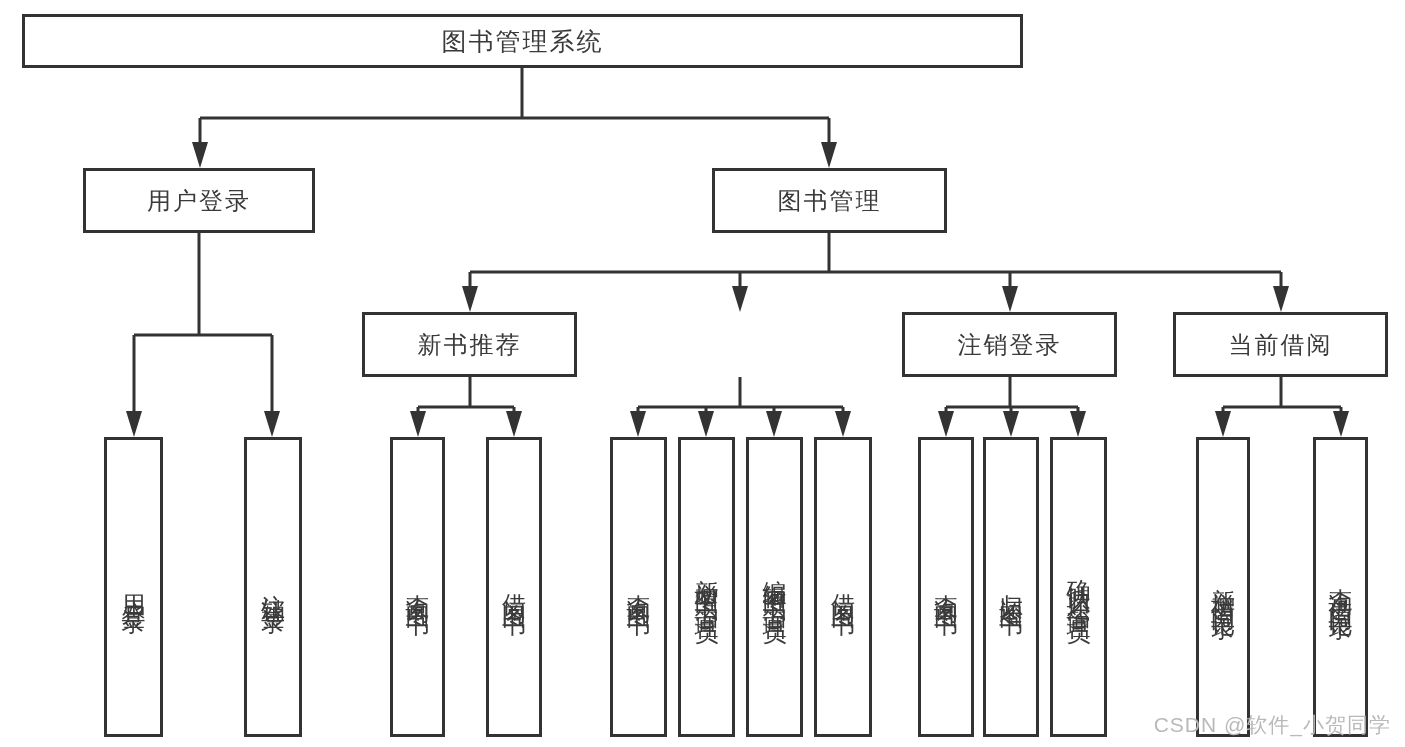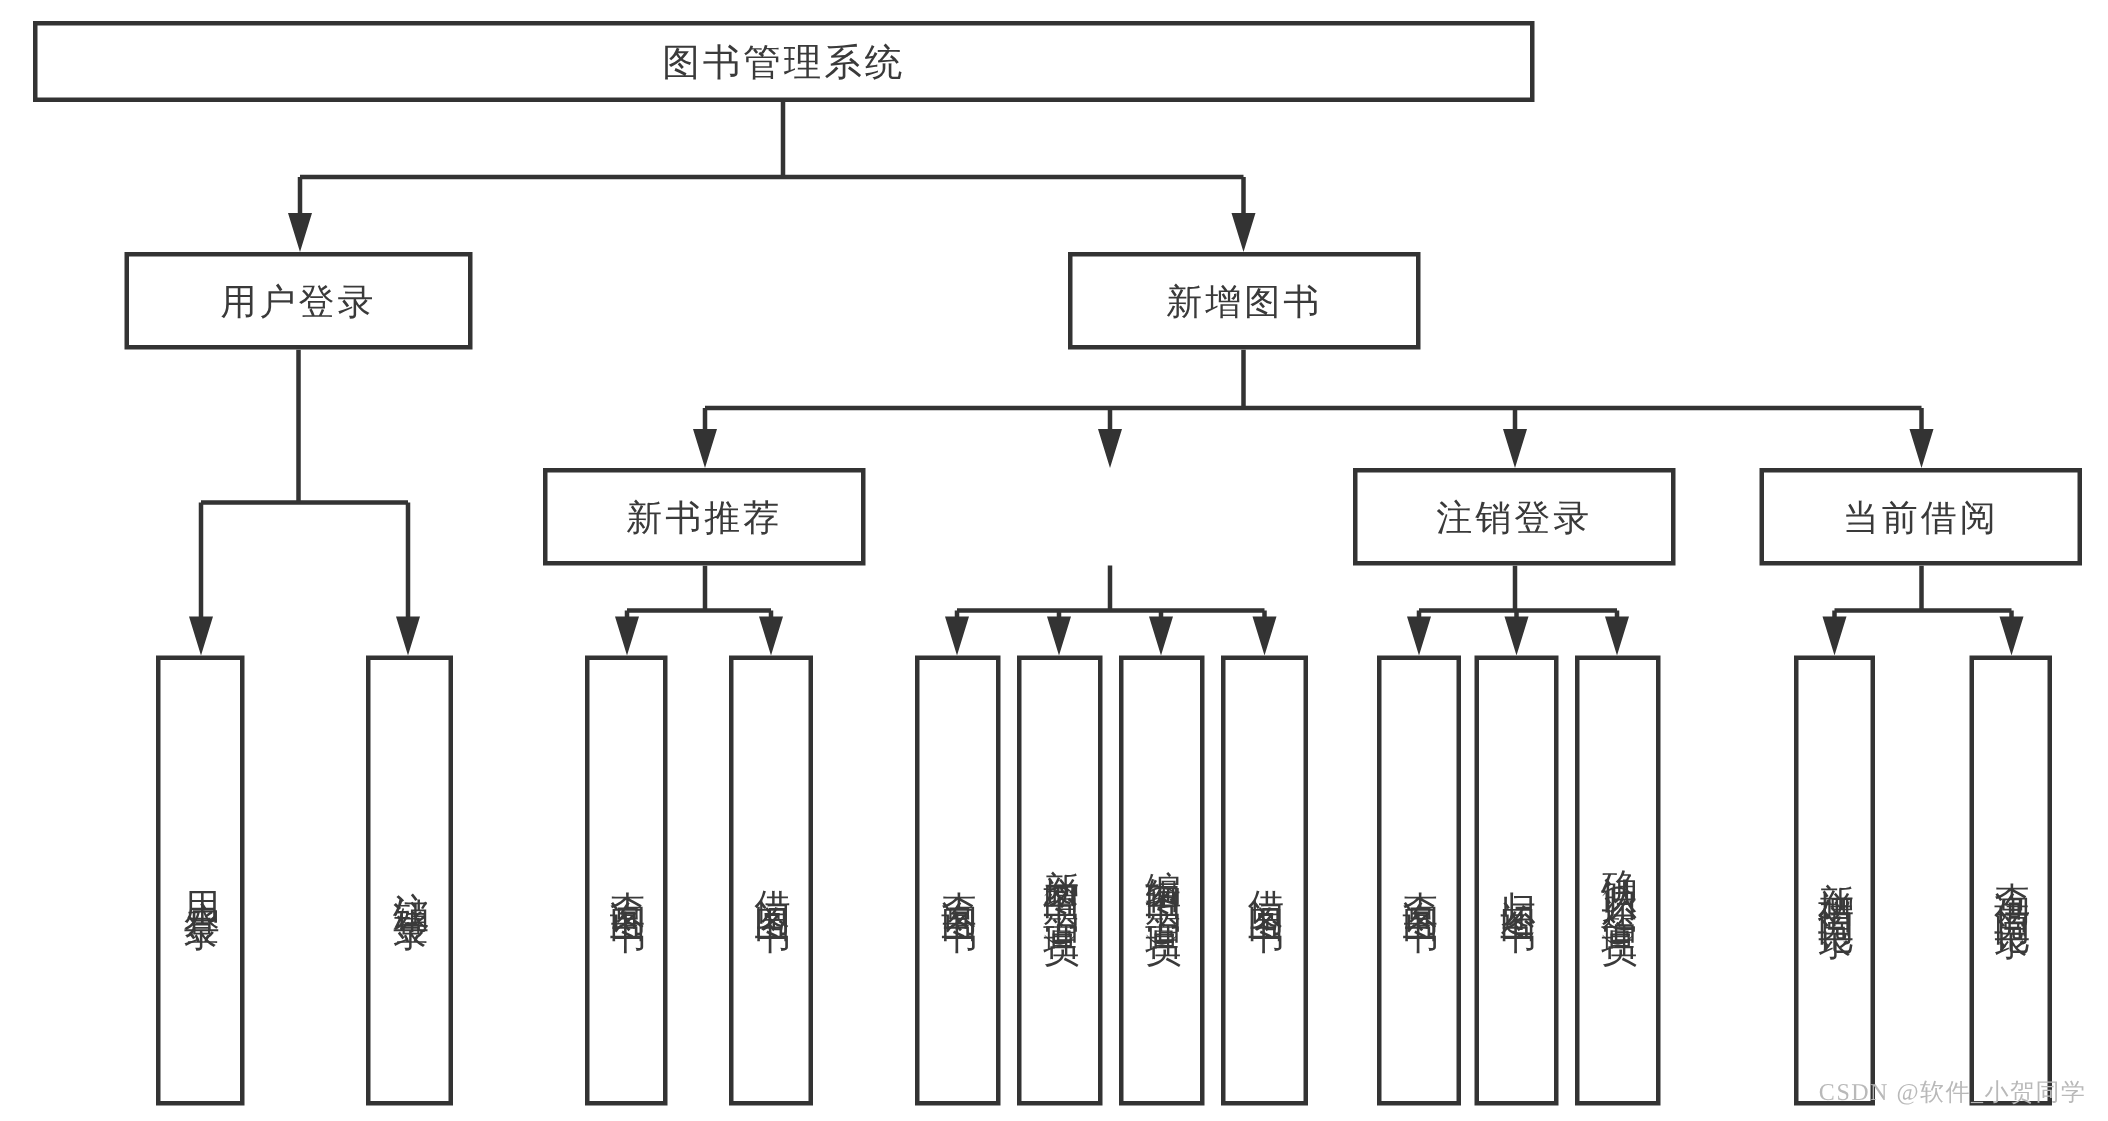--- a/index.html
+++ b/index.html
@@ -11,21 +11,21 @@
   *{box-sizing:border-box;}
   html,body{margin:0;padding:0;}
   body{
     width:1405px;height:747px;
     background:var(--bg);
     font-family:"Liberation Sans","DejaVu Sans",sans-serif;
     overflow:hidden;
   }
   .diagram{
     position:relative;
-    width:1405px;height:747px;font-family:Liberation Serif, serif;
+    width:1405px;height:747px;
   }
   .connectors{
     position:absolute;left:0;top:0;
   }
   .stems{stroke:var(--line);stroke-width:3;fill:none;}
   .arrowheads{fill:var(--line);stroke:none;}
   .node{
     position:absolute;
     border:3px solid var(--line);
     background:#fff;
@@ -41,21 +41,21 @@
     writing-mode:vertical-rl;
     text-orientation:mixed;
     font-size:24px;
     letter-spacing:6px;
     line-height:1;
   }
   .watermark{
     position:absolute;
     right:14px;
     bottom:8px;
-    font-size:16px;
+    font-size:21px;
     color:var(--wm);
     letter-spacing:1px;
     white-space:nowrap;
   }
 </style>
 </head>
 <body>
 
 <div class="diagram">
 
@@ -92,21 +92,21 @@
       M938,411 L954,411 L946,437 Z
       M1003,411 L1019,411 L1011,437 Z
       M1070,411 L1086,411 L1078,437 Z
       M1215,411 L1231,411 L1223,437 Z
       M1333,411 L1349,411 L1341,437 Z"></path>
   </svg>
 
   <div class="node root" style="left:22px;top:14px;width:1001px;height:54px">图书管理系统</div>
 
   <div class="node branch" style="left:83px;top:168px;width:232px;height:65px">用户登录</div>
-  <div class="node branch" style="left:712px;top:168px;width:235px;height:65px">新增图书</div>
+  <div class="node branch" style="left:712px;top:168px;width:235px;height:65px">图书管理</div>
 
   <div class="node branch" style="left:362px;top:312px;width:215px;height:65px">新书推荐</div>
   <div class="node branch" style="left:902px;top:312px;width:215px;height:65px">注销登录</div>
   <div class="node branch" style="left:1173px;top:312px;width:215px;height:65px">当前借阅</div>
 
   <div class="node leaf" style="left:104px;top:437px;width:59px;height:300px">用户登录</div>
   <div class="node leaf" style="left:244px;top:437px;width:58px;height:300px">注销登录</div>
 
   <div class="node leaf" style="left:390px;top:437px;width:55px;height:300px">查询图书</div>
   <div class="node leaf" style="left:486px;top:437px;width:56px;height:300px">借阅图书</div>

